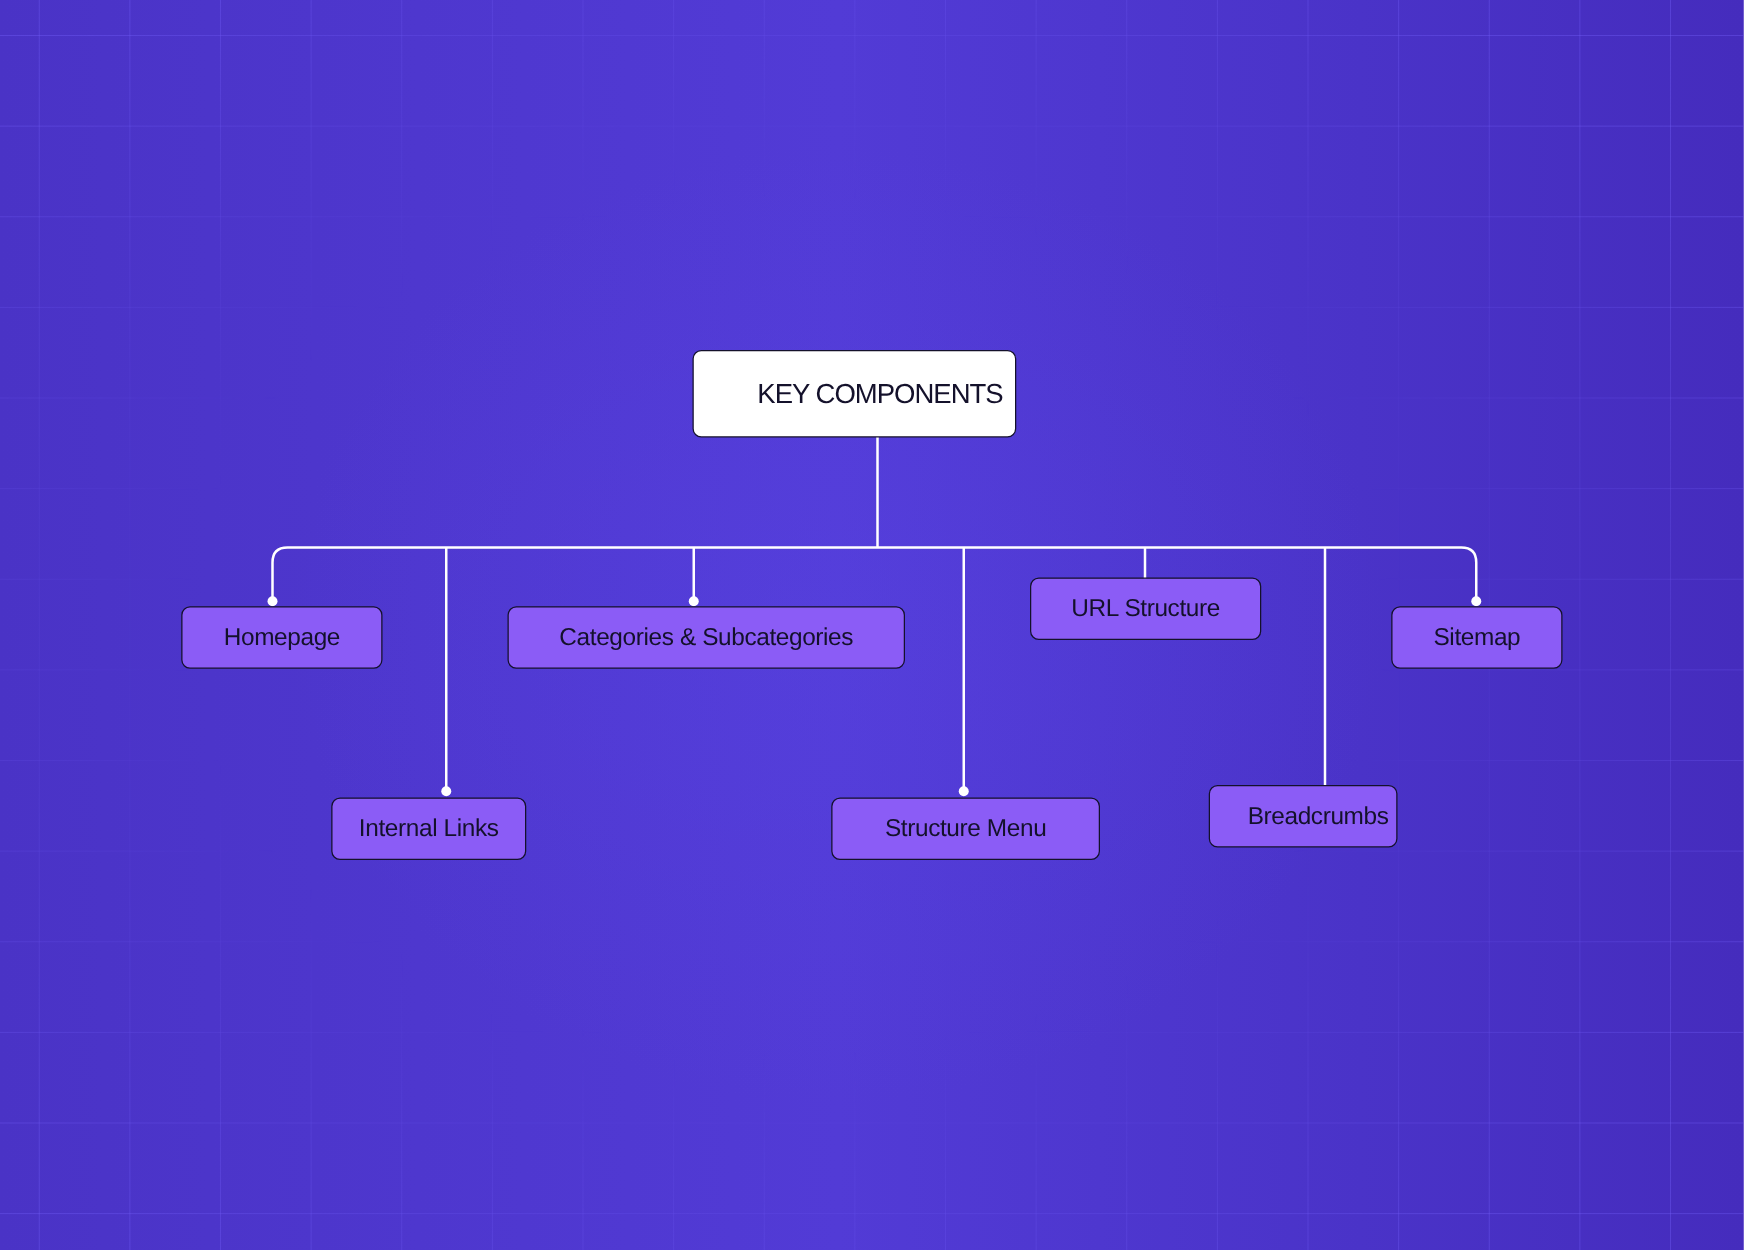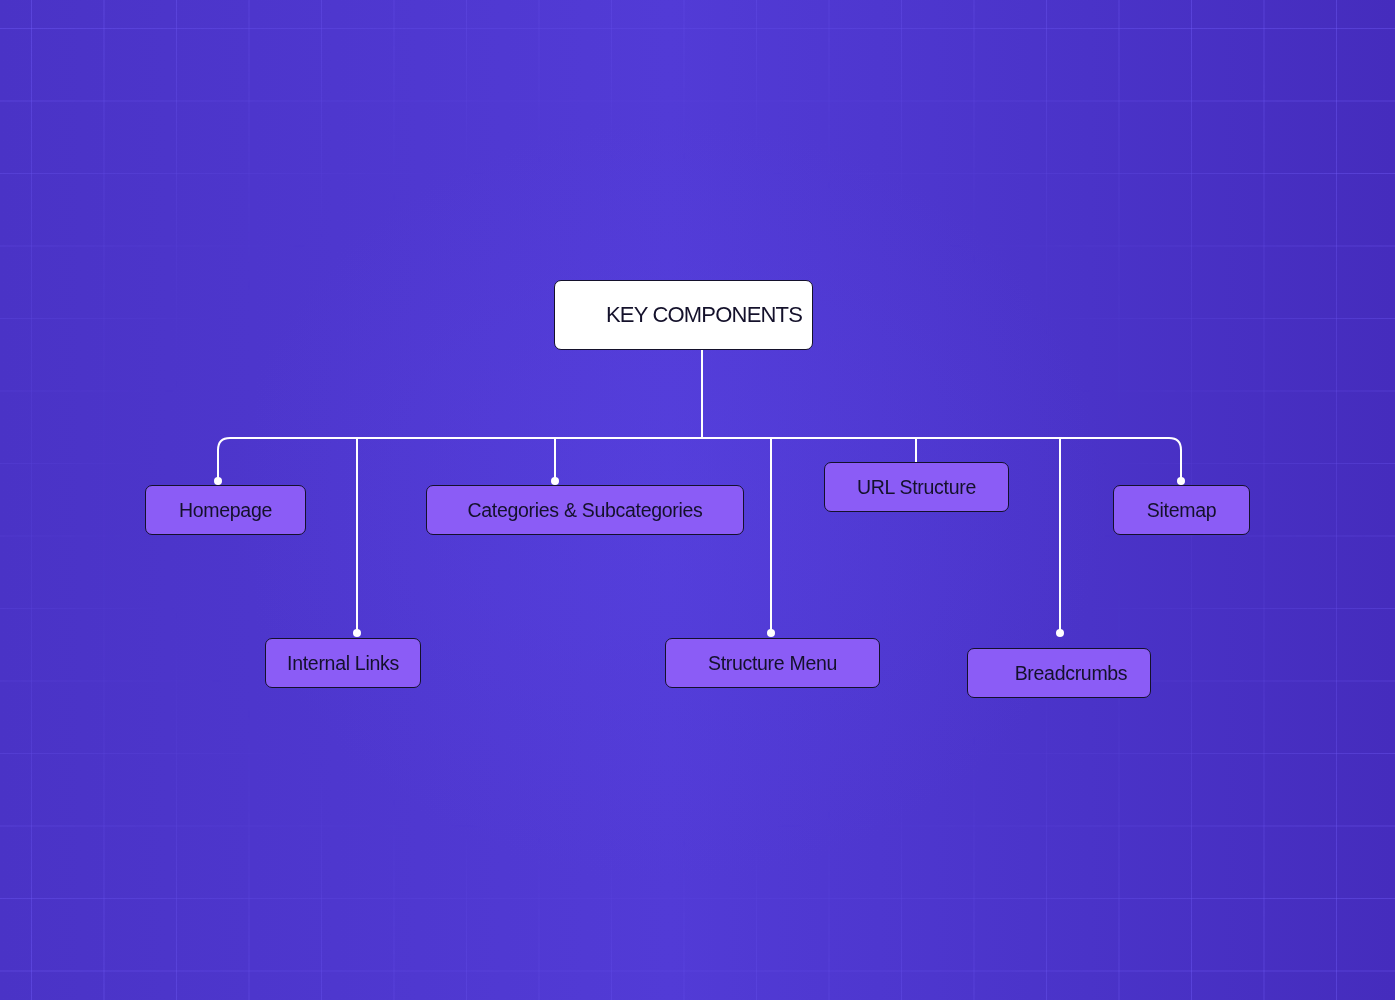--- a/index.html
+++ b/index.html
@@ -100,31 +100,31 @@
 </div>
 
 <div class="node child" style="left:145px; top:485px; width:161px; height:50px;">
   <span>Homepage</span>
 </div>
 
 <div class="node child" style="left:265px; top:638px; width:156px; height:50px;">
   <span>Internal Links</span>
 </div>
 
-<div class="node child" style="left:426px; top:485px; width:318px; height:50px;">
+<div class="node child" style="left:406px; top:485px; width:318px; height:50px;">
   <span>Categories &amp; Subcategories</span>
 </div>
 
 <div class="node child" style="left:665px; top:638px; width:215px; height:50px;">
   <span>Structure Menu</span>
 </div>
 
 <div class="node child" style="left:824px; top:462px; width:185px; height:50px;">
   <span>URL Structure</span>
 </div>
 
-<div class="node child" style="left:967px; top:648px; width:184px; height:50px;padding-left:24px;">
+<div class="node child" style="left:967px; top:628px; width:151px; height:50px;padding-left:24px;">
   <span>Breadcrumbs</span>
 </div>
 
 <div class="node child" style="left:1113px; top:485px; width:137px; height:50px;text-align:center;">
   <span>Sitemap</span>
 </div>
 
 </body></html>

